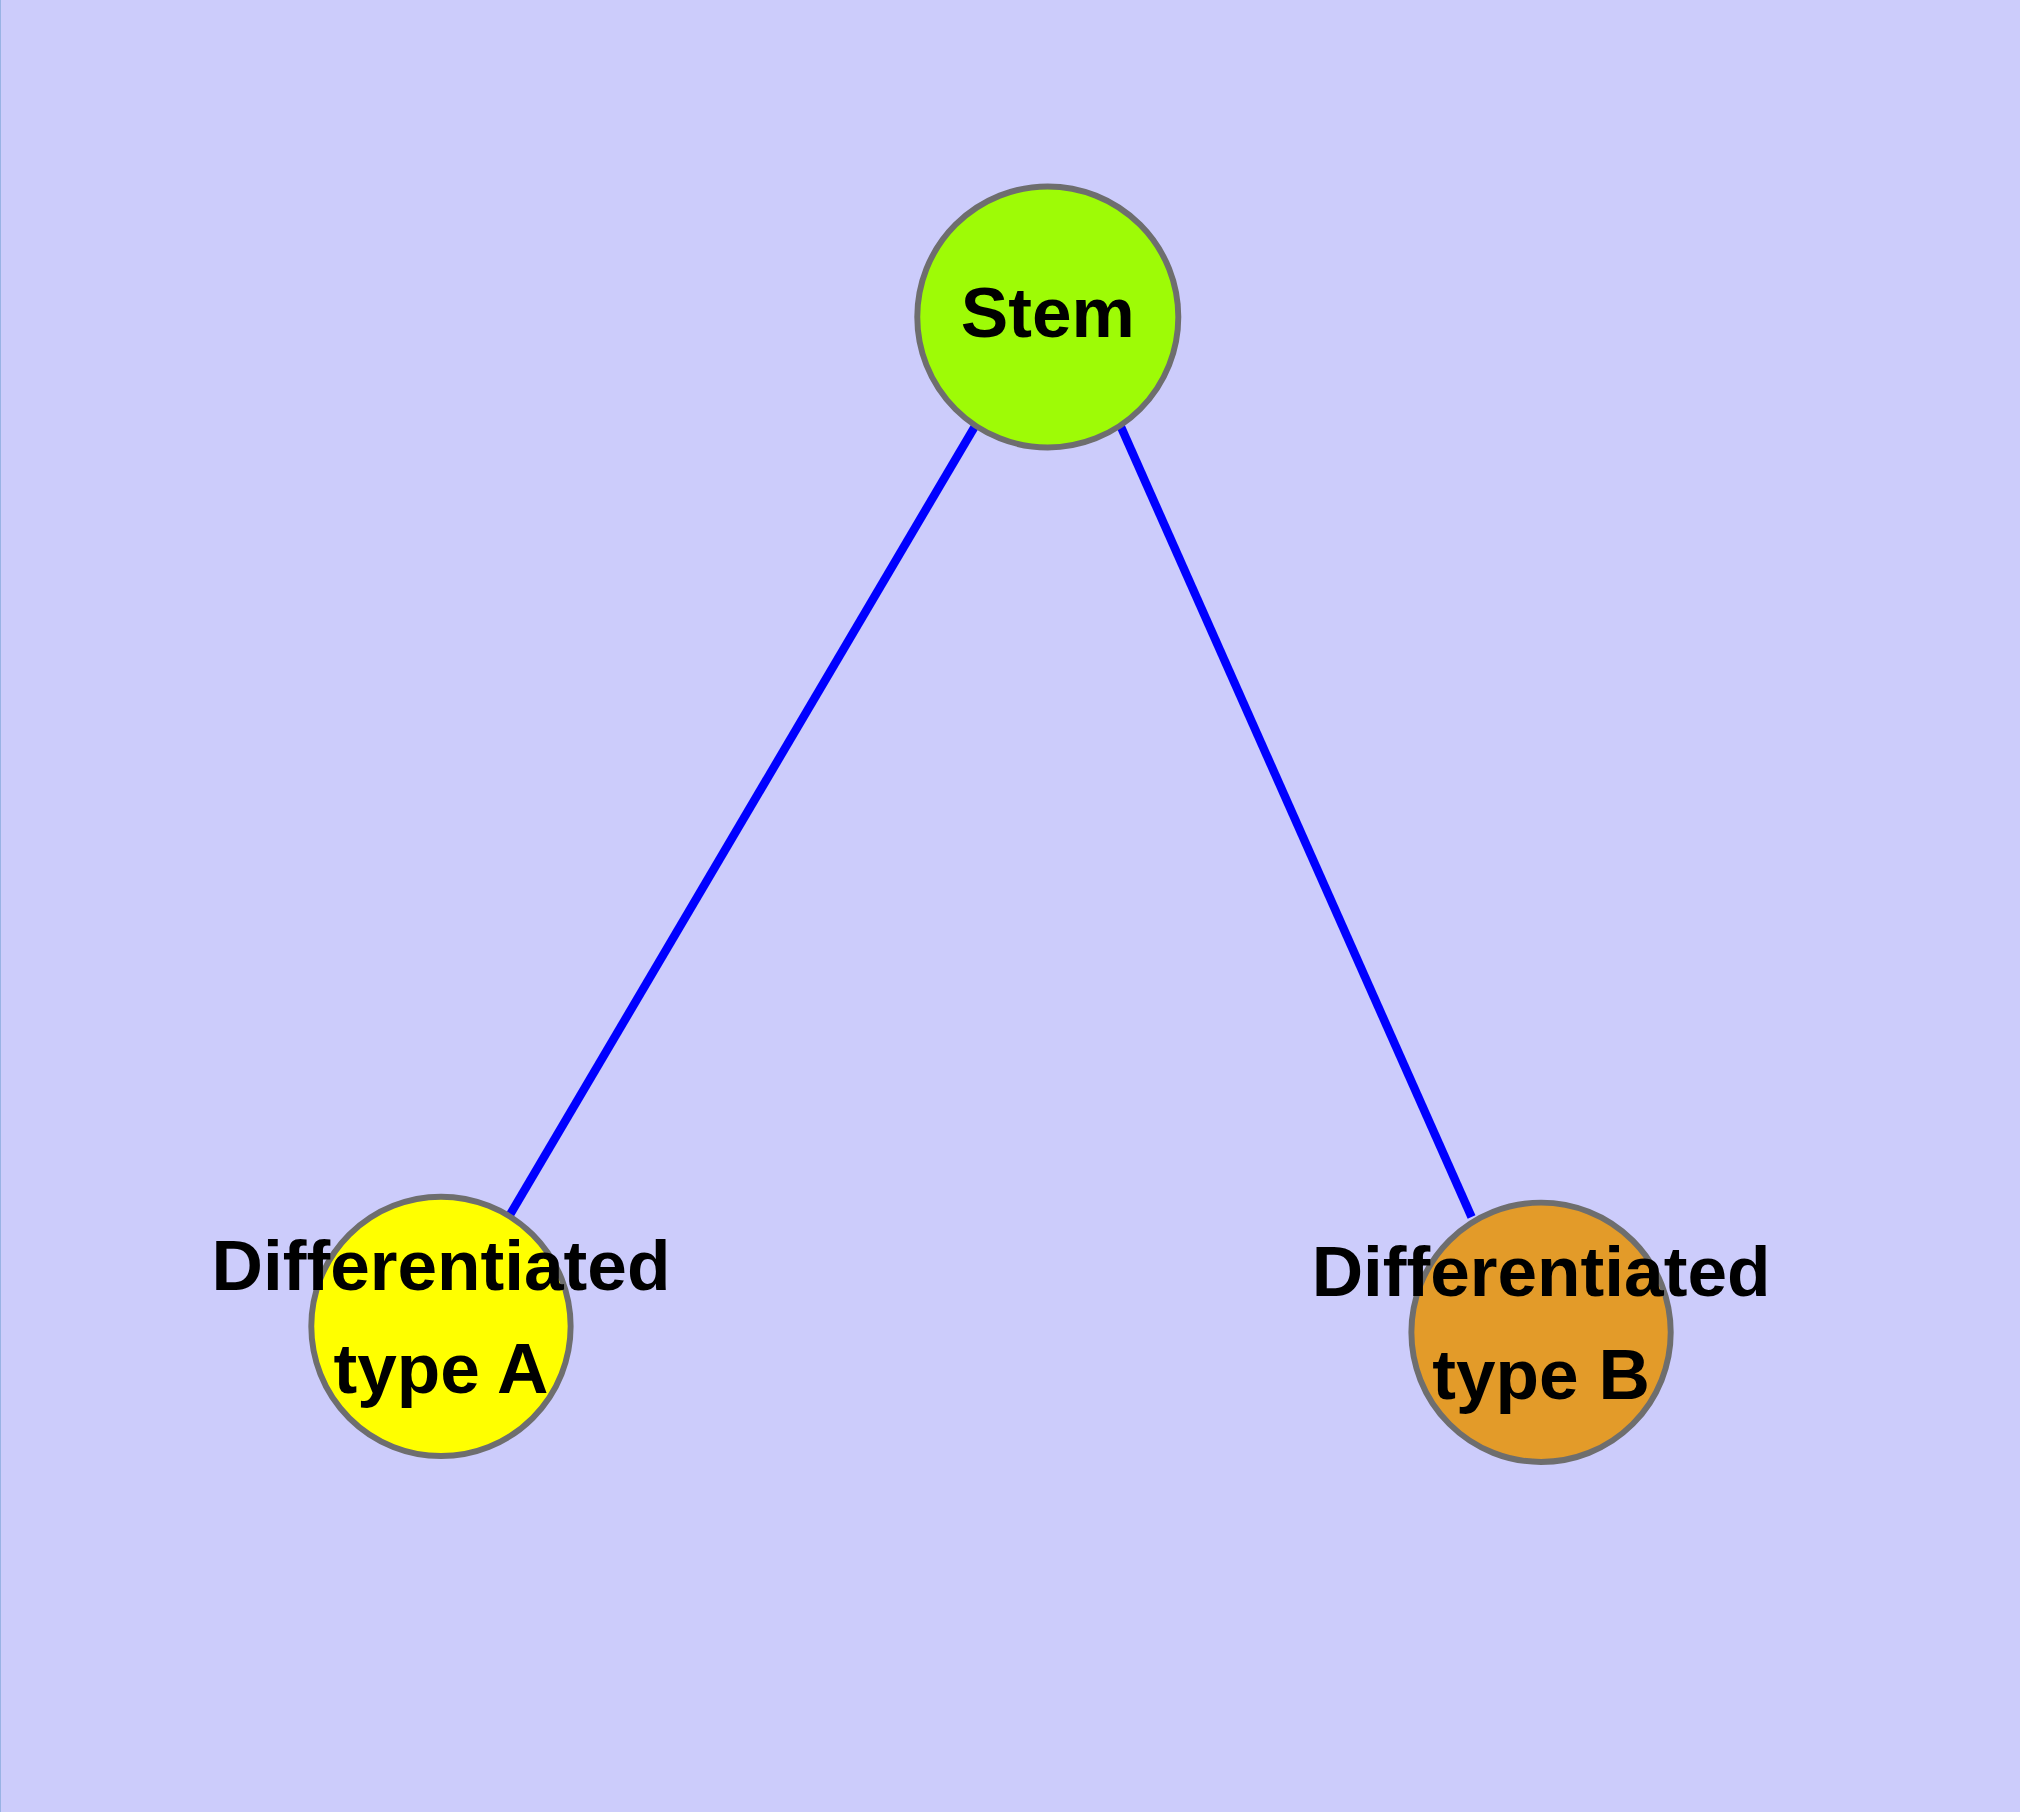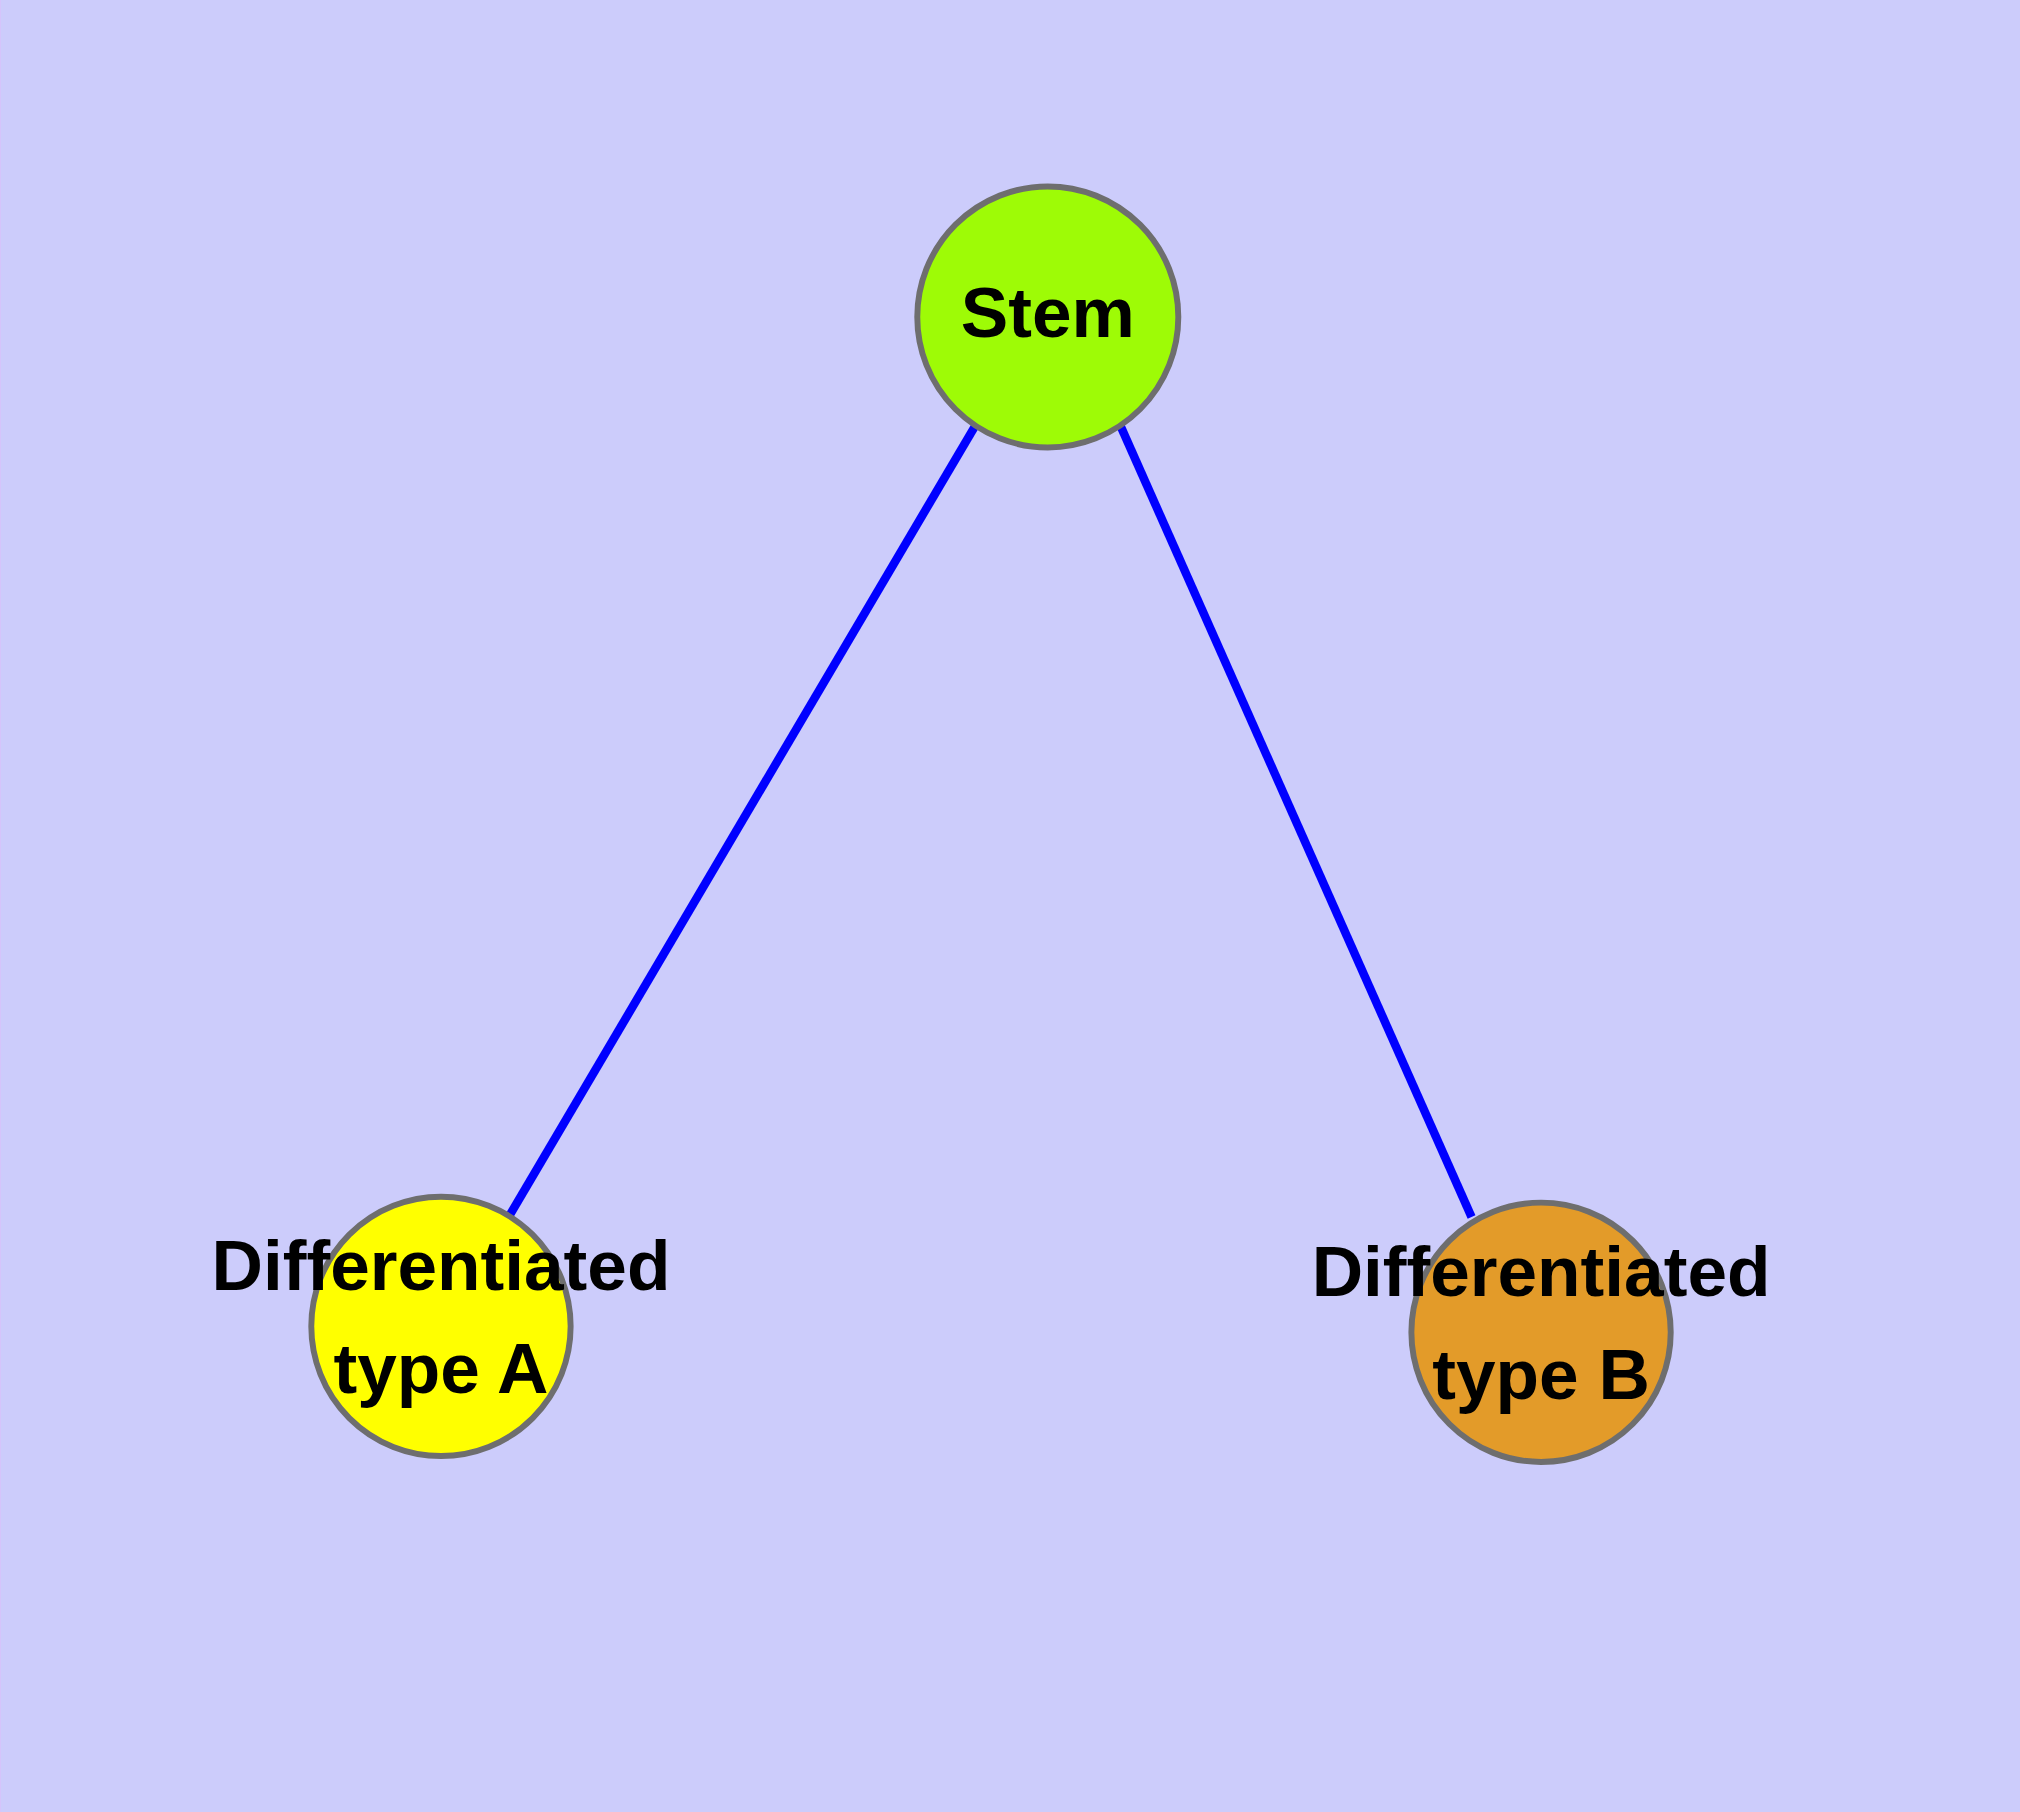--- a/index.html
+++ b/index.html
@@ -8,21 +8,21 @@
     padding: 0;
     background: #ccccfb;
   }
   body {
     font-family: "Liberation Sans", sans-serif;
   }
   #canvas {
     position: relative;
     width: 2021px;
     height: 1812px;
-    background: #f0abfc;
+    background: #0369a1;
     overflow: hidden;
   }
   #graph-svg {
     position: absolute;
     left: 0;
     top: 0;
     width: 2021px;
     height: 1812px;
     display: block;
   }

